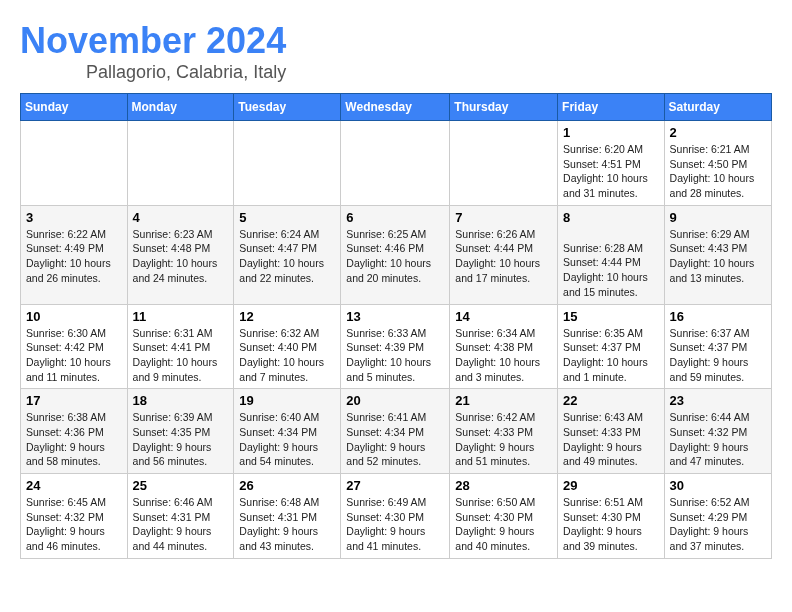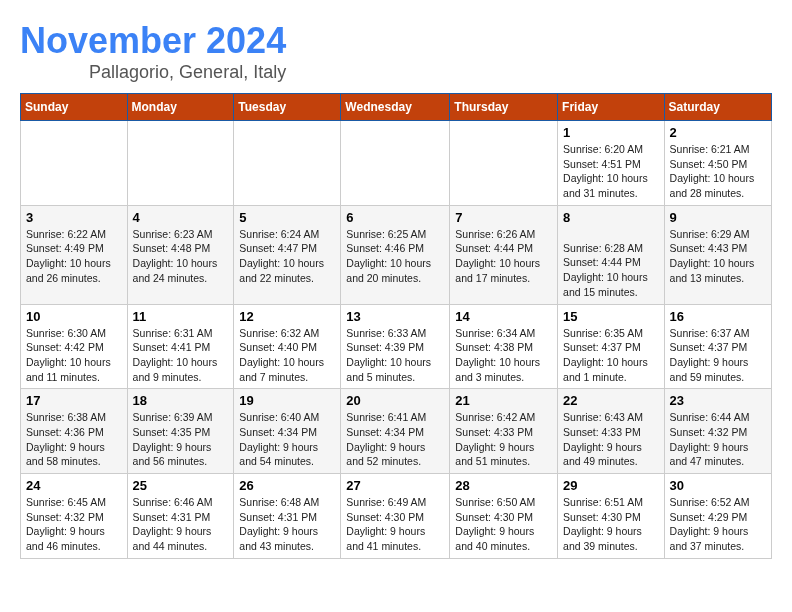--- a/index.html
+++ b/index.html
@@ -32,21 +32,21 @@
     .location-title {
       font-size: 18px;
       color: #555;
     }
     .calendar-table {
       width: 100%;
       border-collapse: collapse;
       font-size: 11px;
     }
     .calendar-table th {
-      background-color: #c2410c;
+      background-color: #3b82f6;
       color: #fff;
       padding: 6px 4px;
       text-align: left;
       font-size: 12px;
       border: 1px solid #1a5aa5;
     }
     .calendar-table td {
       border: 1px solid #ccc;
       padding: 4px 5px;
       vertical-align: top;
@@ -71,21 +71,21 @@
     .empty-cell {
       background: #fff !important;
     }
   </style>
 </head>
 <body>
 
 <div class="header-area">
   <div class="title-area">
     <div class="month-title">November 2024</div>
-    <div class="location-title">Pallagorio, General, Italy</div>
+    <div class="location-title">Pallagorio, Calabria, Italy</div>
   </div>
 </div>
 
 <table class="calendar-table">
   <thead>
     <tr>
       <th>Sunday</th>
       <th>Monday</th>
       <th>Tuesday</th>
       <th>Wednesday</th>

